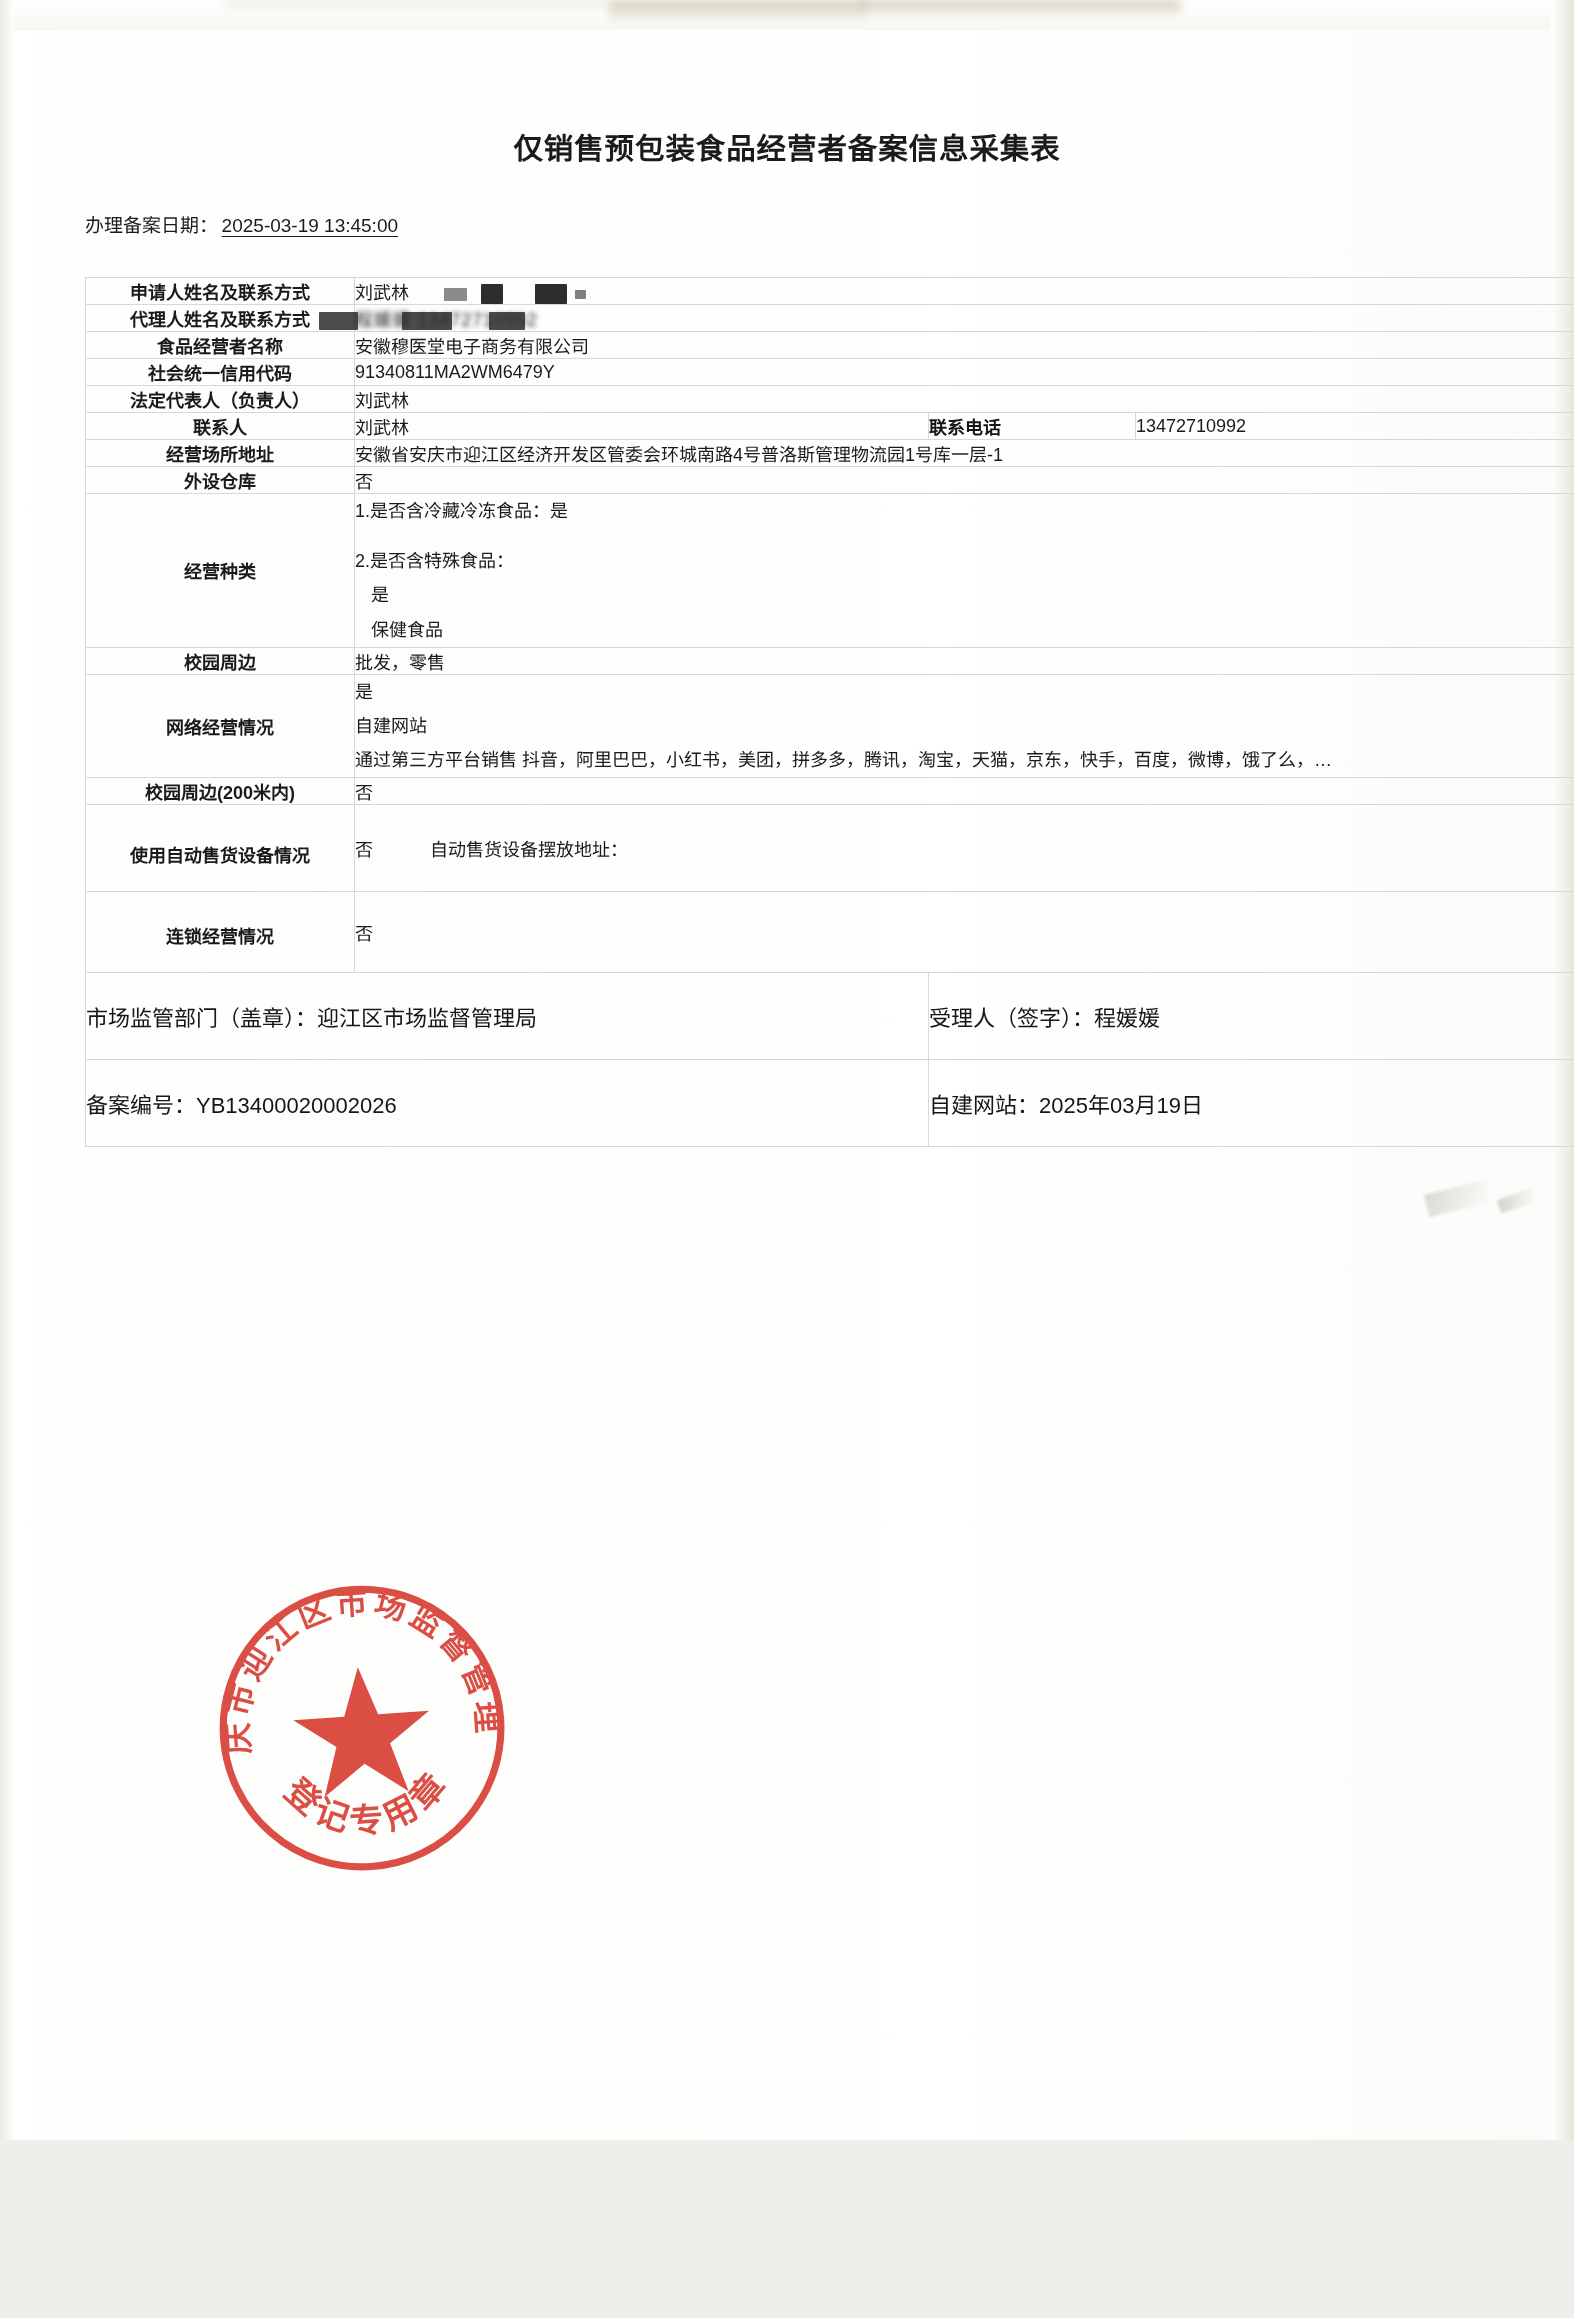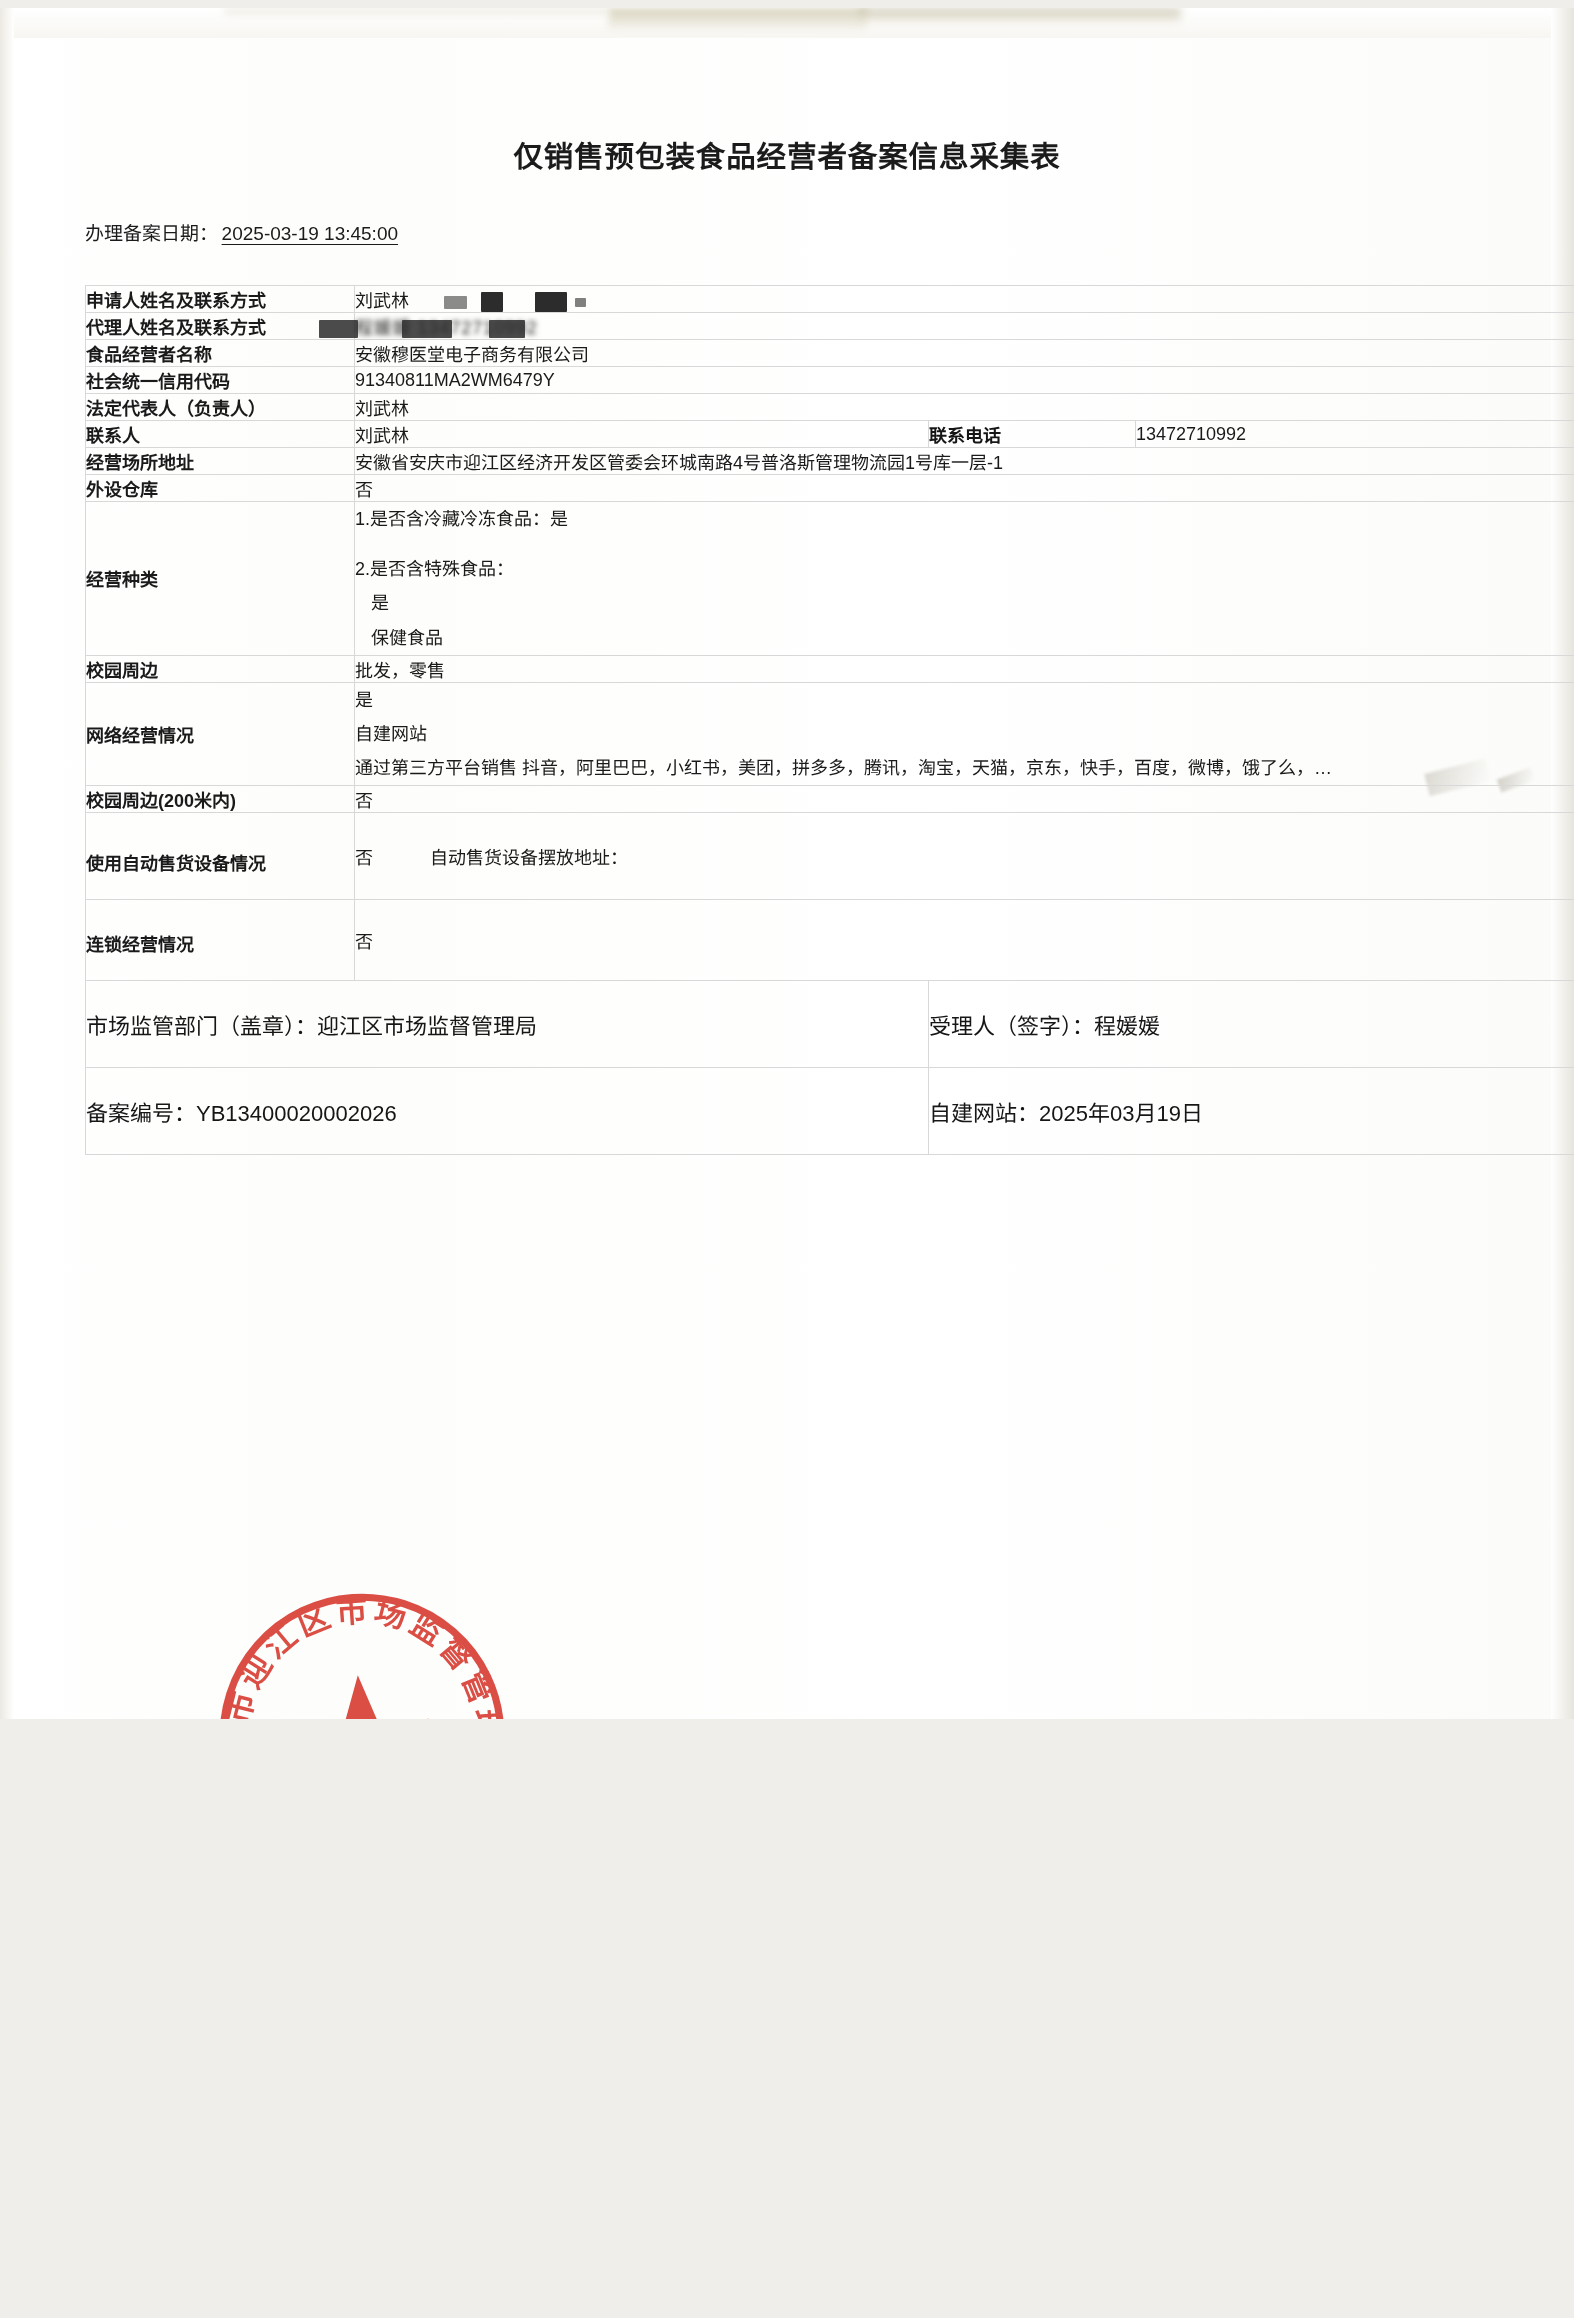--- a/index.html
+++ b/index.html
@@ -7,22 +7,22 @@
     margin: 0;
     padding: 0;
     background: #f0eeea;
   }
   body {
     font-family: "Liberation Sans", "DejaVu Sans", sans-serif;
   }
   .page {
     position: relative;
     width: 1574px;
-    height: 1711px;
-    margin: 8px auto;
+    height: 2140px;
+    margin: 0 auto;
     background: #ffffff;
     overflow: hidden;
   }
   
   .paper {
     position: absolute;
     inset: 0;
     background:
       linear-gradient(90deg, #ffffff 0%, #fdfdfb 20%, #ffffff 60%, #fbfbf9 100%);
   }
@@ -113,21 +113,21 @@
     font-size: 18px;
     color: #161616;
   }
   .tbl td {
     border: 0.9px solid #d8d8d8;
     padding: 0;
     vertical-align: middle;
   }
   .lbl {
     width: 268px;
-    text-align: left;
+    text-align: center;
     padding: 19.7px 23px 19.7px 9px;
     font-weight: bold;
     color: #1a1a1a;
     white-space: nowrap;
   }
   .val {
     padding: 19.7px 0 19.7px 23px;
     color: #1a1a1a;
   }
   .lbl2 {

